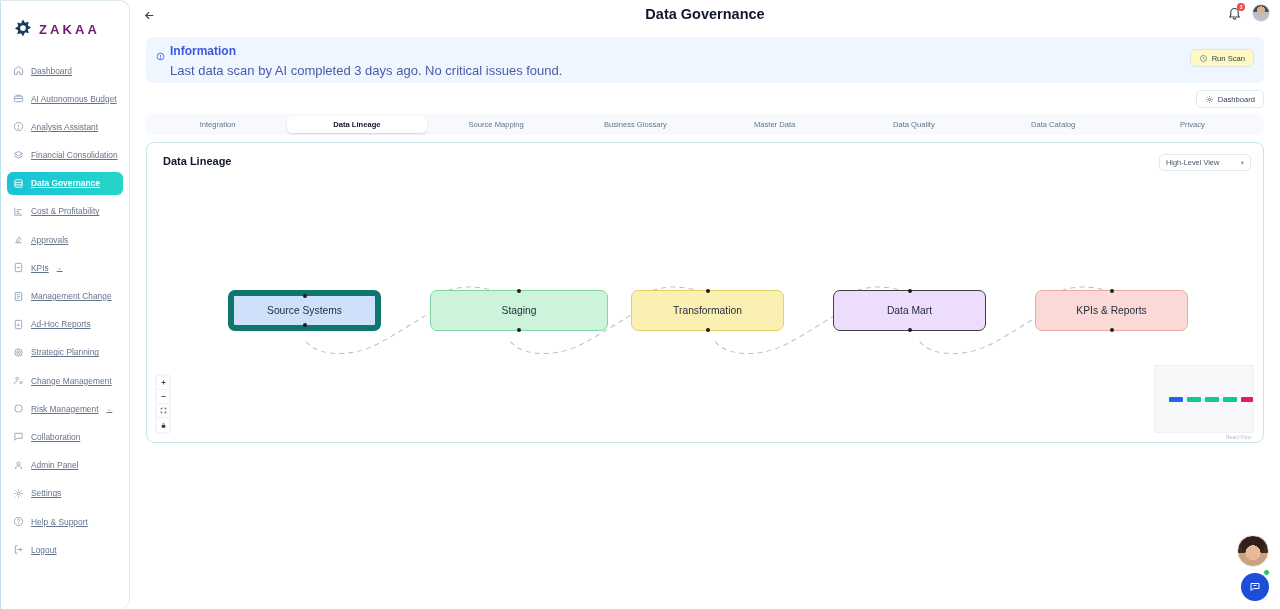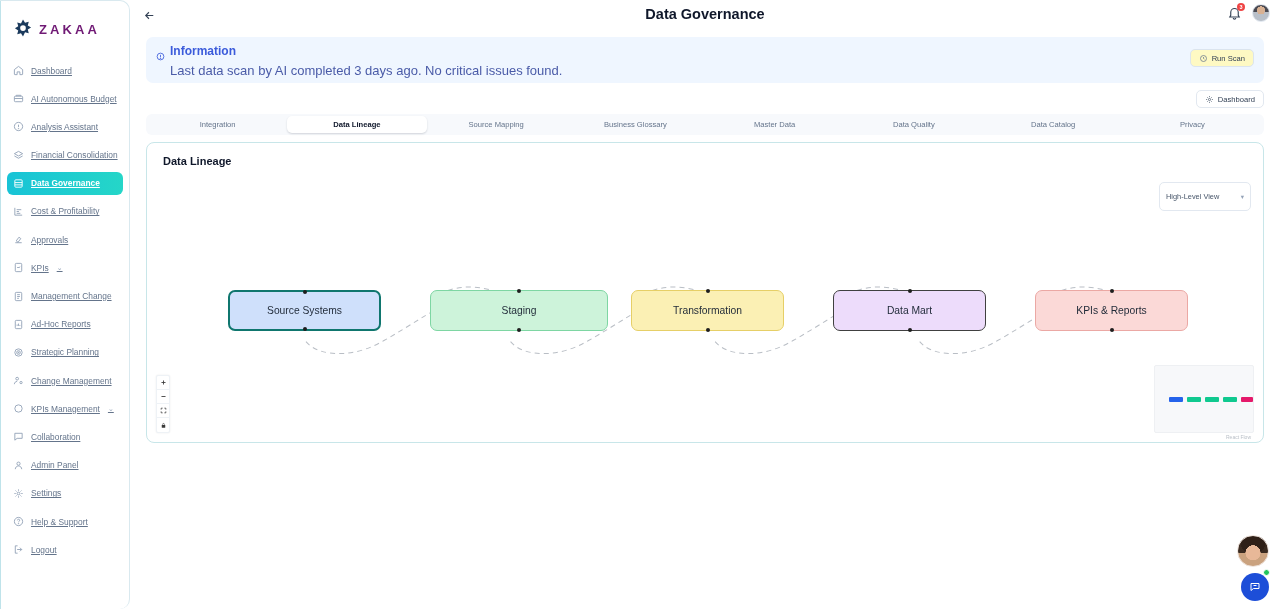--- a/index.html
+++ b/index.html
@@ -154,28 +154,27 @@
     border-radius: 8px;
     position: relative;
     overflow: hidden;
   }
   .panel-title {
     position: absolute; left: 16px; top: 12px;
     font-size: 11px; font-weight: 700; color: #0f172a;
   }
   .view-select {
     position: absolute; right: 12px; top: 11px;
-    width: 92px; height: 29px;
+    width: 92px; height: 17px;
     border: 1px solid #e2e8f0; border-radius: 5px;
     background: #fff;
     display: flex; align-items: center; justify-content: space-between;
     padding: 0 6px;
     font-size: 7.4px; color: #475569;
     cursor: pointer;
-    margin-top: 28px;
   }
   .view-select .chev { font-size: 6.5px; color: #94a3b8; }
 
   .flow { position: absolute; inset: 0; }
   .flow-svg { position: absolute; inset: 0; width: 100%; height: 100%; }
 
   .node {
     position: absolute;
     height: 41px;
     border-radius: 7px;
@@ -349,21 +348,21 @@
               <circle cx="9" cy="8" r="3"></circle>
               <path d="M3 20c0-3.3 2.7-6 6-6"></path>
               <circle cx="17.5" cy="16.5" r="2.5"></circle>
             </svg></span>
         <span>Change Management</span>
       </div>
       <div class="nav-item">
         <span class="ic"><svg viewBox="0 0 24 24" fill="none" stroke="currentColor" stroke-width="2">
               <circle cx="12" cy="12" r="8"></circle>
             </svg></span>
-        <span>KPIs Management</span>
+        <span>Risk Management</span>
         <span class="caret">⌄</span>
       </div>
       <div class="nav-item">
         <span class="ic"><svg viewBox="0 0 24 24" fill="none" stroke="currentColor" stroke-width="2">
               <path d="M4 5h16v11H9l-5 4z"></path>
             </svg></span>
         <span>Collaboration</span>
       </div>
       <div class="nav-item">
         <span class="ic"><svg viewBox="0 0 24 24" fill="none" stroke="currentColor" stroke-width="2">
@@ -476,21 +475,21 @@
           </g>
           <g fill="none" stroke="#b9bec5" stroke-width="1" stroke-dasharray="5 4">
             <path d="M80,156 C105,142 140,140 157,158" opacity="0"></path>
             <path d="M282,158 C300,140 335,142 359,156"></path>
             <path d="M484,158 C502,140 537,142 561,156"></path>
             <path d="M686,158 C704,140 739,142 763,156"></path>
             <path d="M888,158 C906,140 941,142 965,156"></path>
           </g>
         </svg>
 
-        <div class="node" style="left:81px; top:147px; width:153px; background:#cfe0fb; border:2px solid #0f766e;">
+        <div class="node" style="left:81px; top:147px; width:153px; background:#cfe0fb; border:6px solid #0f766e;">
           <span class="handle t"></span>
           <span>Source Systems</span>
           <span class="handle b"></span>
         </div>
         <div class="node" style="left:283px; top:147px; width:178px; background:#cdf3da; border:1px solid #7ed6a3;">
           <span class="handle t"></span>
           <span>Staging</span>
           <span class="handle b"></span>
         </div>
         <div class="node" style="left:484px; top:147px; width:153px; background:#fbf0b4; border:1px solid #e6cf67;">

